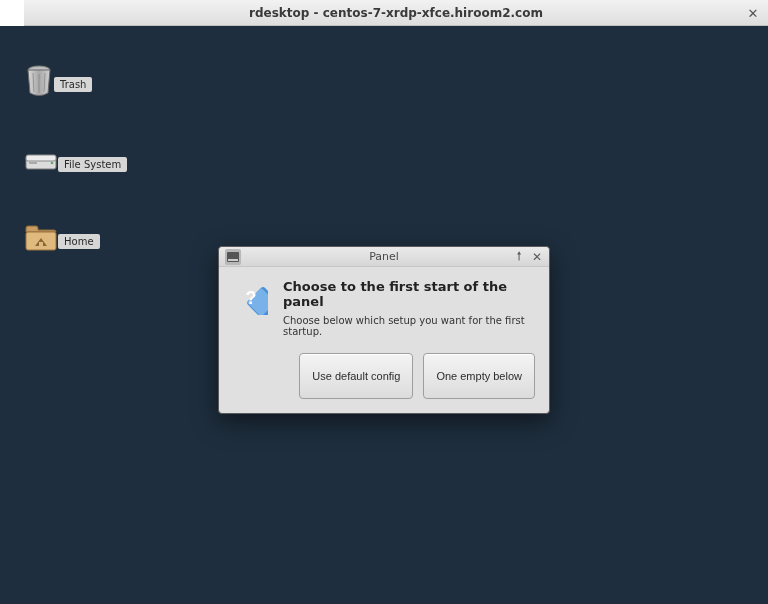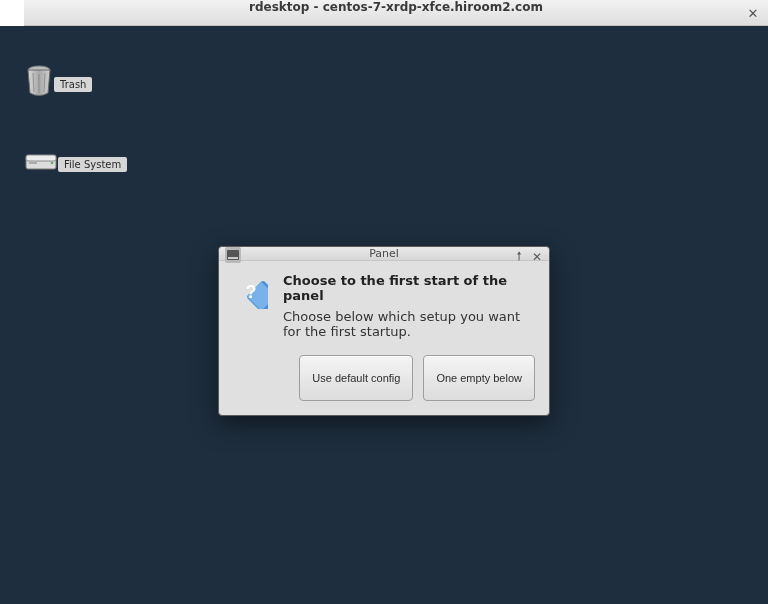--- a/index.html
+++ b/index.html
@@ -12,21 +12,21 @@
       height: 604px;
       overflow: hidden;
       font-family: "DejaVu Sans", "Liberation Sans", sans-serif;
       background: #fff;
     }
     .outer-titlebar {
       height: 26px;
       background: linear-gradient(to bottom, #f2f2f2, #dedede);
       border-bottom: 1px solid #c0c0c0;
       display: flex;
-      align-items: flex-start;
+      align-items: center;
       justify-content: center;
       position: relative;
       font-size: 12px;
       font-weight: bold;
       color: #3a3a3a;
       margin-left: 24px;
     }
     .outer-close {
       position: absolute;
       right: 6px;
@@ -79,25 +79,25 @@
       position: absolute;
       left: 218px;
       top: 220px;
       width: 332px;
       background: #e0e0e0;
       border: 1px solid #5a5a5a;
       border-radius: 4px;
       box-shadow: 0 8px 24px rgba(0,0,0,0.5);
     }
     .dlg-titlebar {
-      height: 14px;
+      height: 20px;
       background: linear-gradient(to bottom, #eaeaea, #d6d6d6);
       border-bottom: 1px solid #c6c6c6;
       display: flex;
-      align-items: flex-start;
+      align-items: center;
       font-size: 11px;
       color: #4a4a4a;
       position: relative;
       border-radius: 4px 4px 0 0;
     }
     .dlg-app-icon {
       width: 16px;
       height: 16px;
       margin-left: 6px;
       display: flex;
@@ -145,21 +145,21 @@
     .dlg-text-col {
       flex: 1;
     }
     .dlg-heading {
       font-size: 13px;
       font-weight: bold;
       color: #222;
       margin-bottom: 6px;
     }
     .dlg-message {
-      font-size: 13px;
+      font-size: 10px;
       color: #333;
     }
     .dlg-buttons {
       display: flex;
       justify-content: flex-end;
       gap: 10px;
       padding: 8px 14px 14px 14px;
     }
     .btn {
       background: linear-gradient(to bottom, #f4f4f4, #dcdcdc);
@@ -211,20 +211,31 @@
       <svg width="34" height="24" viewBox="0 0 34 24">
         <rect x="2" y="8" width="30" height="12" rx="2" fill="#dcdcdc" stroke="#7a7a7a"></rect>
         <rect x="2" y="6" width="30" height="6" rx="2" fill="#ececec" stroke="#8a8a8a"></rect>
         <circle cx="28" cy="14" r="1.3" fill="#66aa66"></circle>
         <rect x="5" y="13" width="8" height="2" fill="#aaa"></rect>
       </svg>
     </div>
     <div class="label">File System</div>
   </div>
 
+  <div class="desktop-icon di3">
+    <div class="img">
+      <svg width="34" height="28" viewBox="0 0 34 28">
+        <path d="M2 8 L2 4 Q2 2 4 2 L12 2 Q14 2 14 4 L14 6 L30 6 Q32 6 32 8 L32 8 Z" fill="#c89b63" stroke="#8a6836"></path>
+        <rect x="2" y="8" width="30" height="18" rx="2" fill="#e0b97e" stroke="#9a7340"></rect>
+        <path d="M11 22 L17 14 L23 22 Z" fill="#8a6836"></path>
+        <rect x="15" y="18" width="4" height="4" fill="#e0b97e"></rect>
+      </svg>
+    </div>
+    <div class="label">Home</div>
+  </div>
 
   <div class="dialog">
     <div class="dlg-titlebar">
       <div class="dlg-app-icon">
         <svg width="12" height="10" viewBox="0 0 12 10">
           <rect x="0" y="0" width="12" height="10" rx="1" fill="#555"></rect>
           <rect x="1" y="7" width="10" height="2" fill="#ccc"></rect>
         </svg>
       </div>
       <span class="dlg-title-text">Panel</span>

